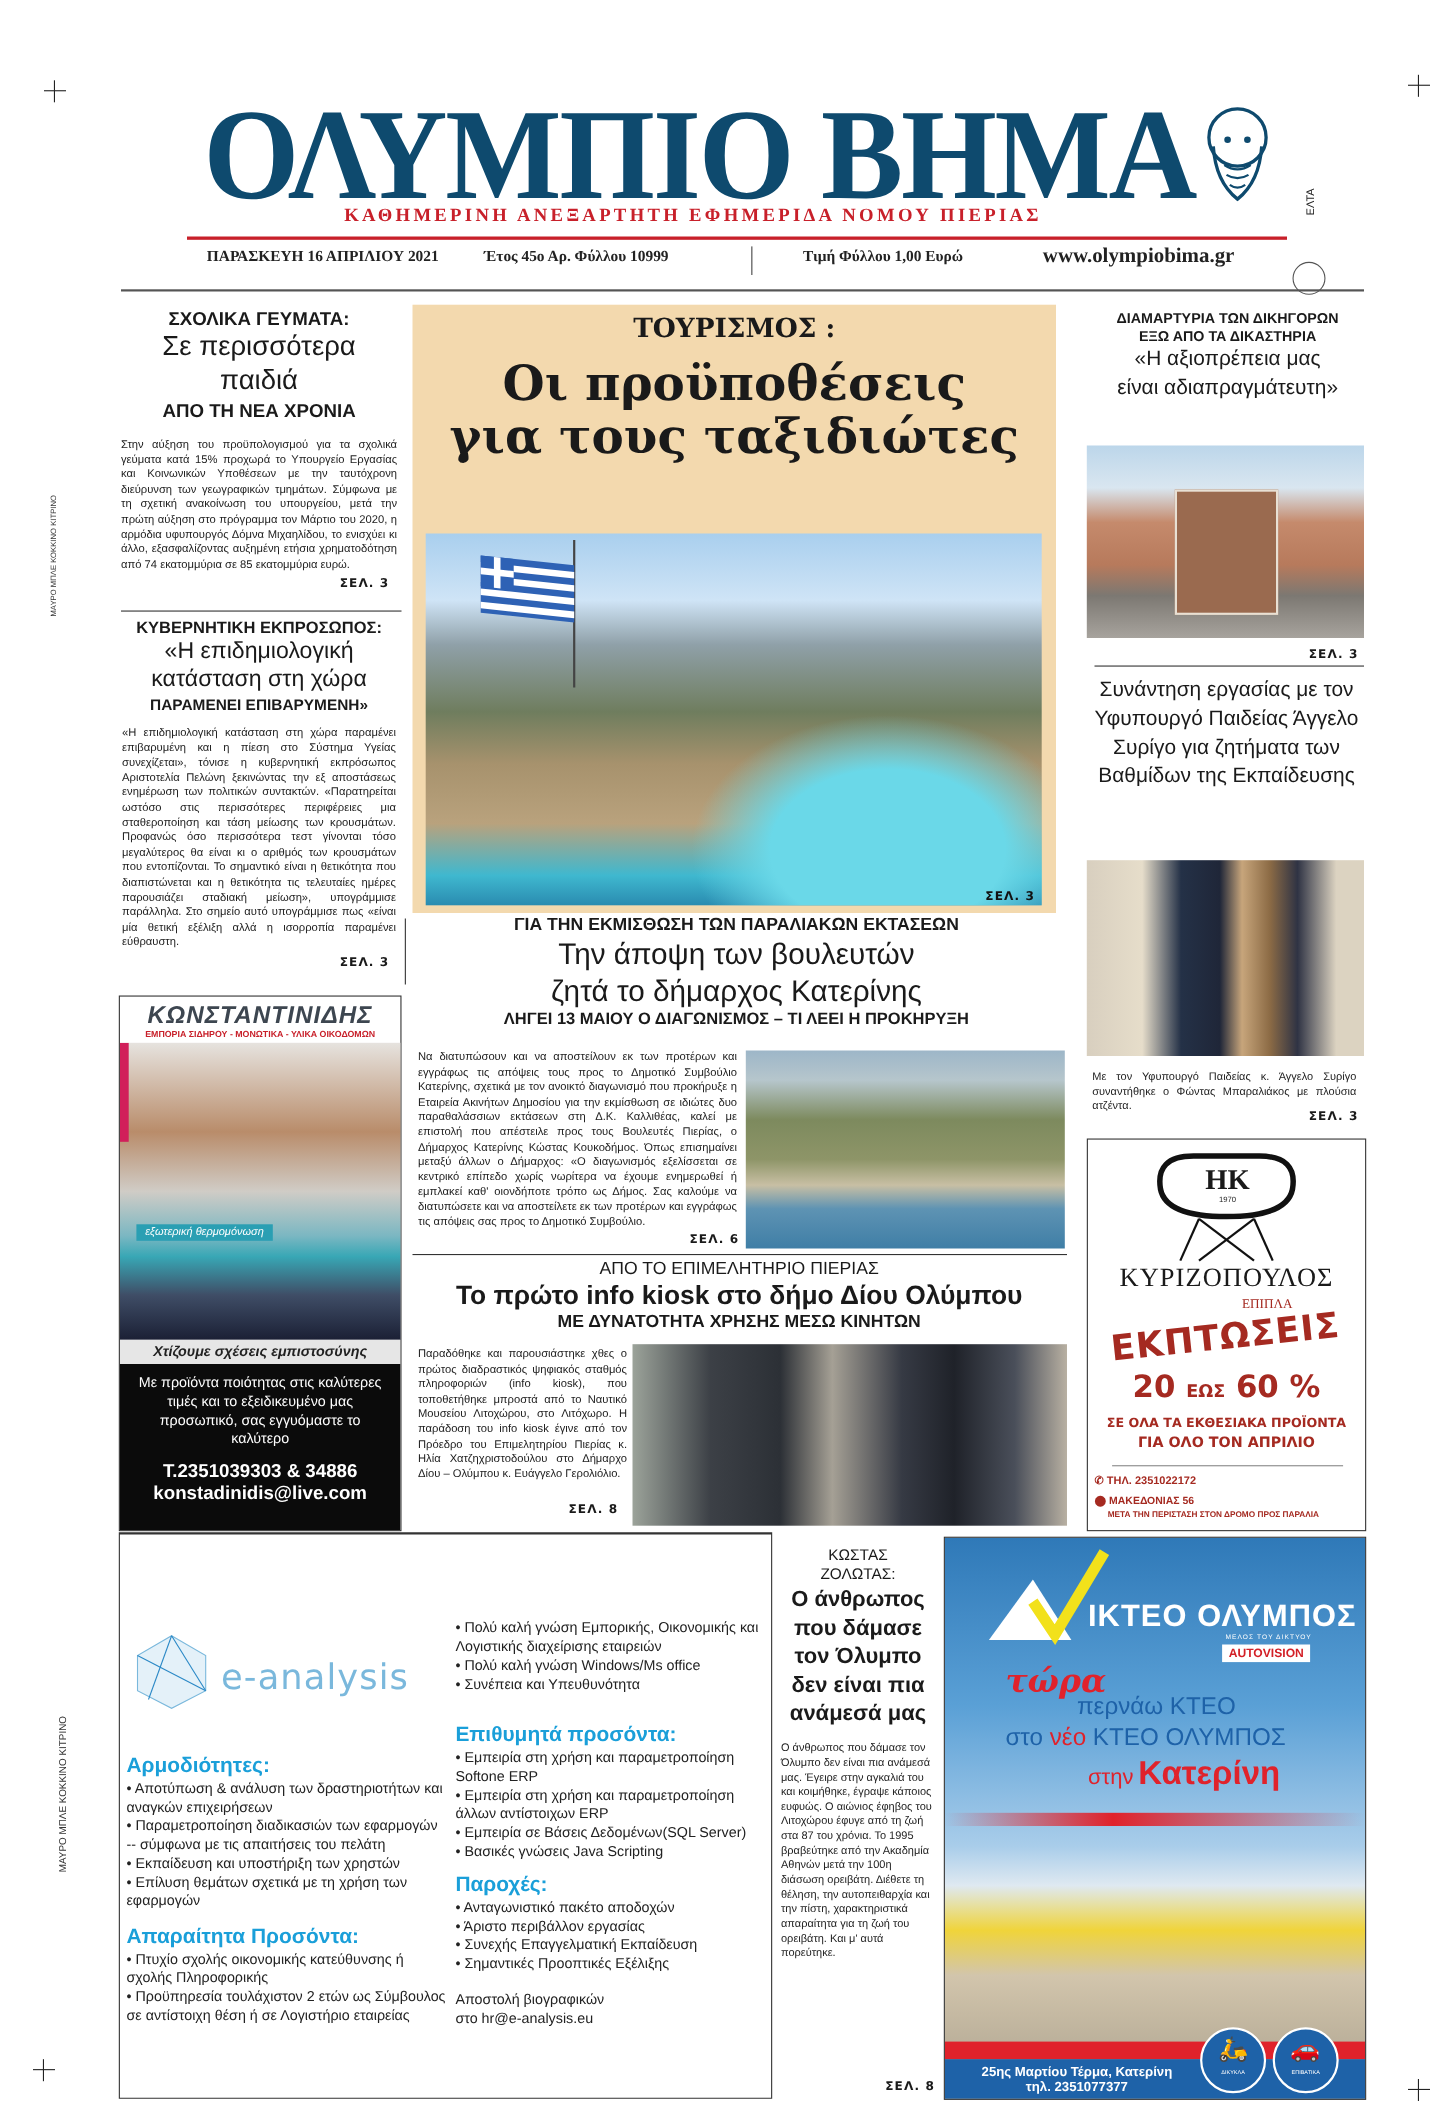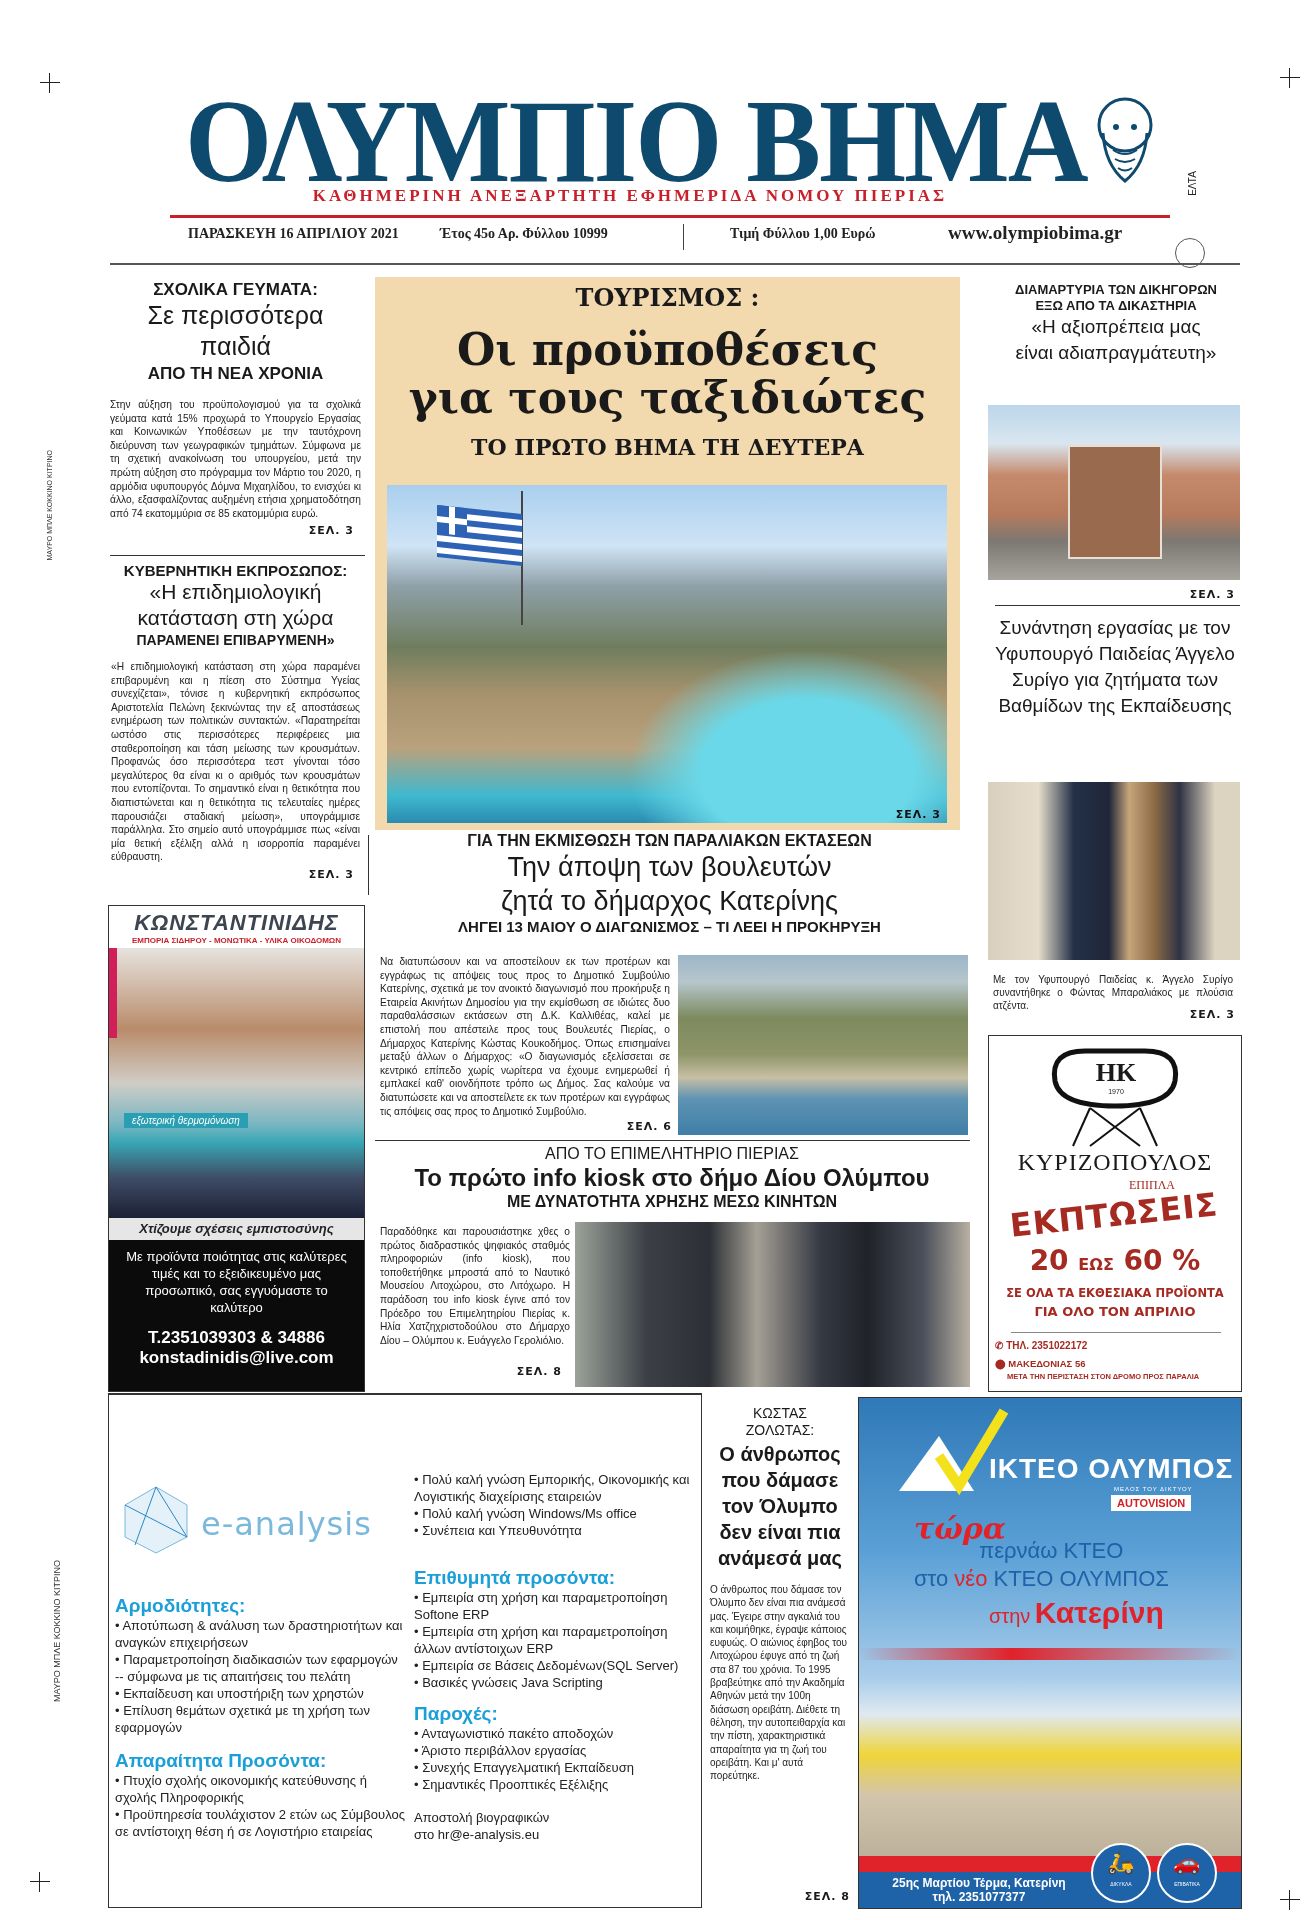--- a/index.html
+++ b/index.html
@@ -119,21 +119,20 @@
     <div style="font-size:17px;font-weight:bold;">konstadinidis@live.com</div>
   </div>
 </div>
 
 <div class="abs tourism-box">
   <div class="kicker" style="font-family:'DejaVu Serif',serif;font-size:24px;margin-top:6px;">ΤΟΥΡΙΣΜΟΣ :</div>
   <div style="text-align:center;font-family:'DejaVu Serif',serif;font-weight:bold;font-size:44px;line-height:48px;margin-top:14px;">
     <div>Οι προϋποθέσεις</div>
     <div>για τους ταξιδιώτες</div>
   </div>
-  <div class="kicker" style="font-family:'DejaVu Serif',serif;font-size:22px;margin-top:12px;">ΤΟ ΠΡΩΤΟ ΒΗΜΑ ΤΗ ΔΕΥΤΕΡΑ</div>
   <div class="photo ph-zakynthos" style="left:12px;top:208px;width:560px;height:338px;">
     <svg width="560" height="338" style="position:absolute;left:0;top:0">
       <line x1="135" y1="6" x2="135" y2="140" stroke="#444" stroke-width="2"></line>
       <g transform="translate(50,20) skewY(6)">
         <rect x="0" y="0" width="85" height="52" fill="#2e62b5"></rect>
         <rect x="0" y="6" width="85" height="6" fill="#fff"></rect>
           <rect x="0" y="18" width="85" height="6" fill="#fff"></rect>
         <rect x="0" y="30" width="85" height="6" fill="#fff"></rect>
           <rect x="0" y="42" width="85" height="6" fill="#fff"></rect>
         <rect x="0" y="0" width="30" height="28" fill="#2e62b5"></rect>

